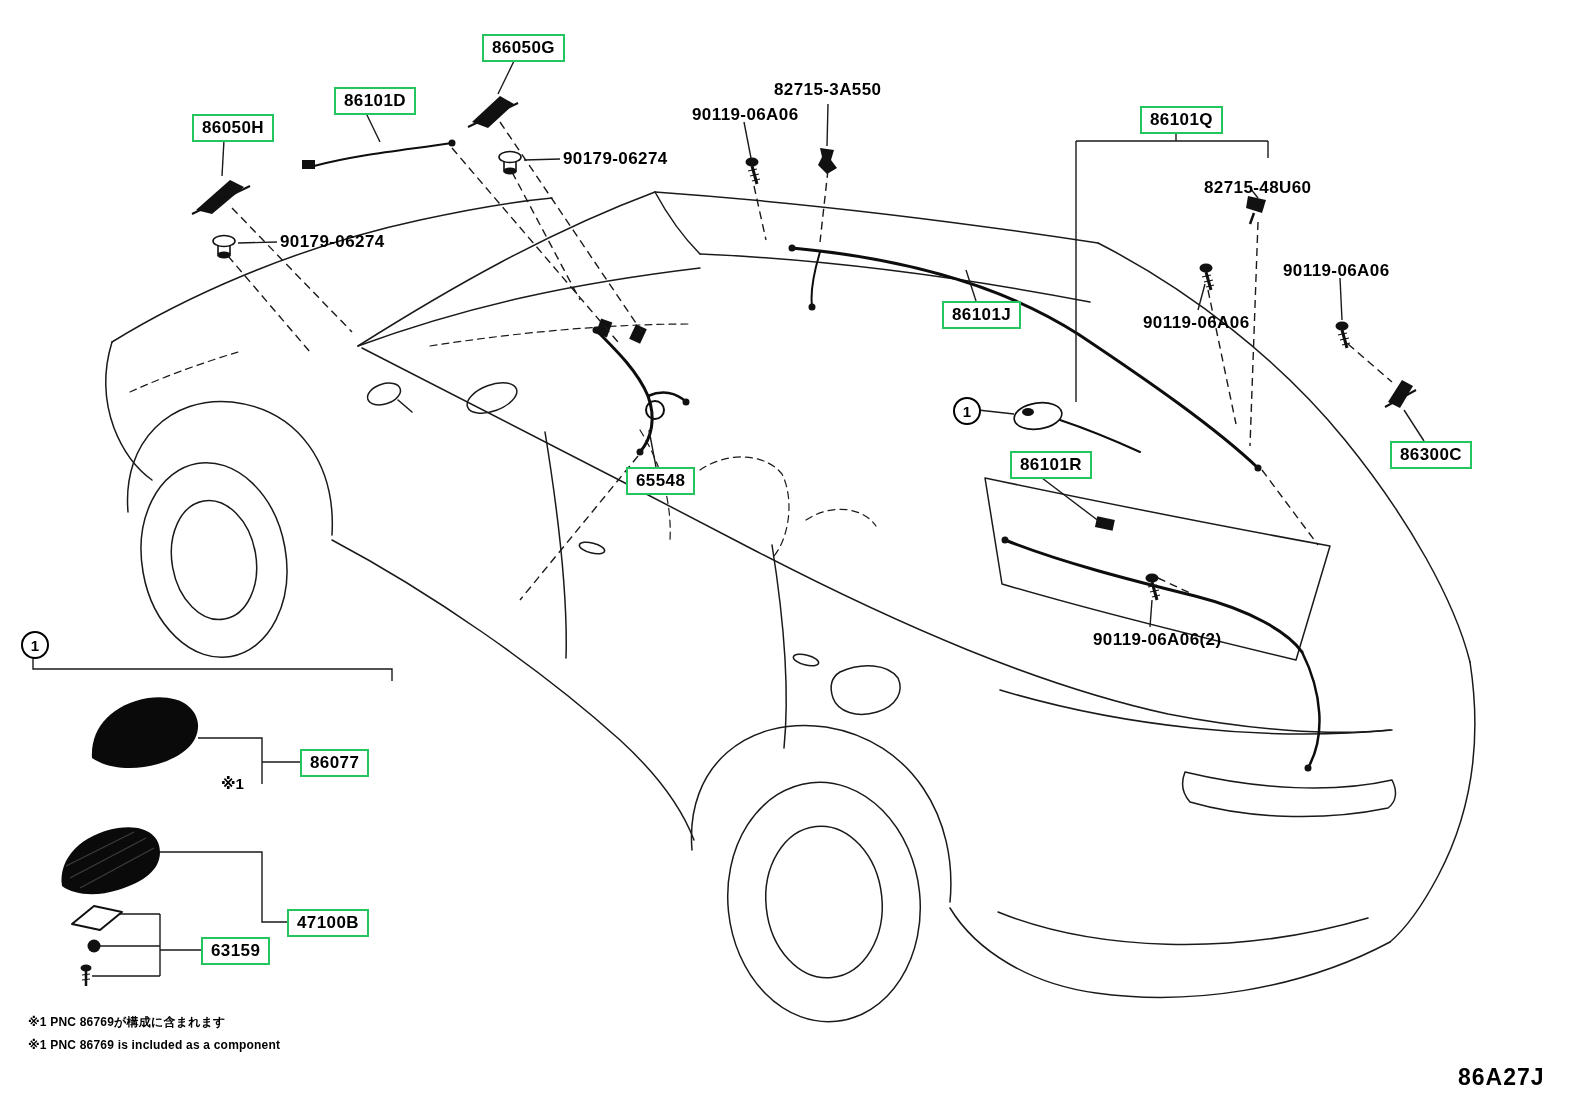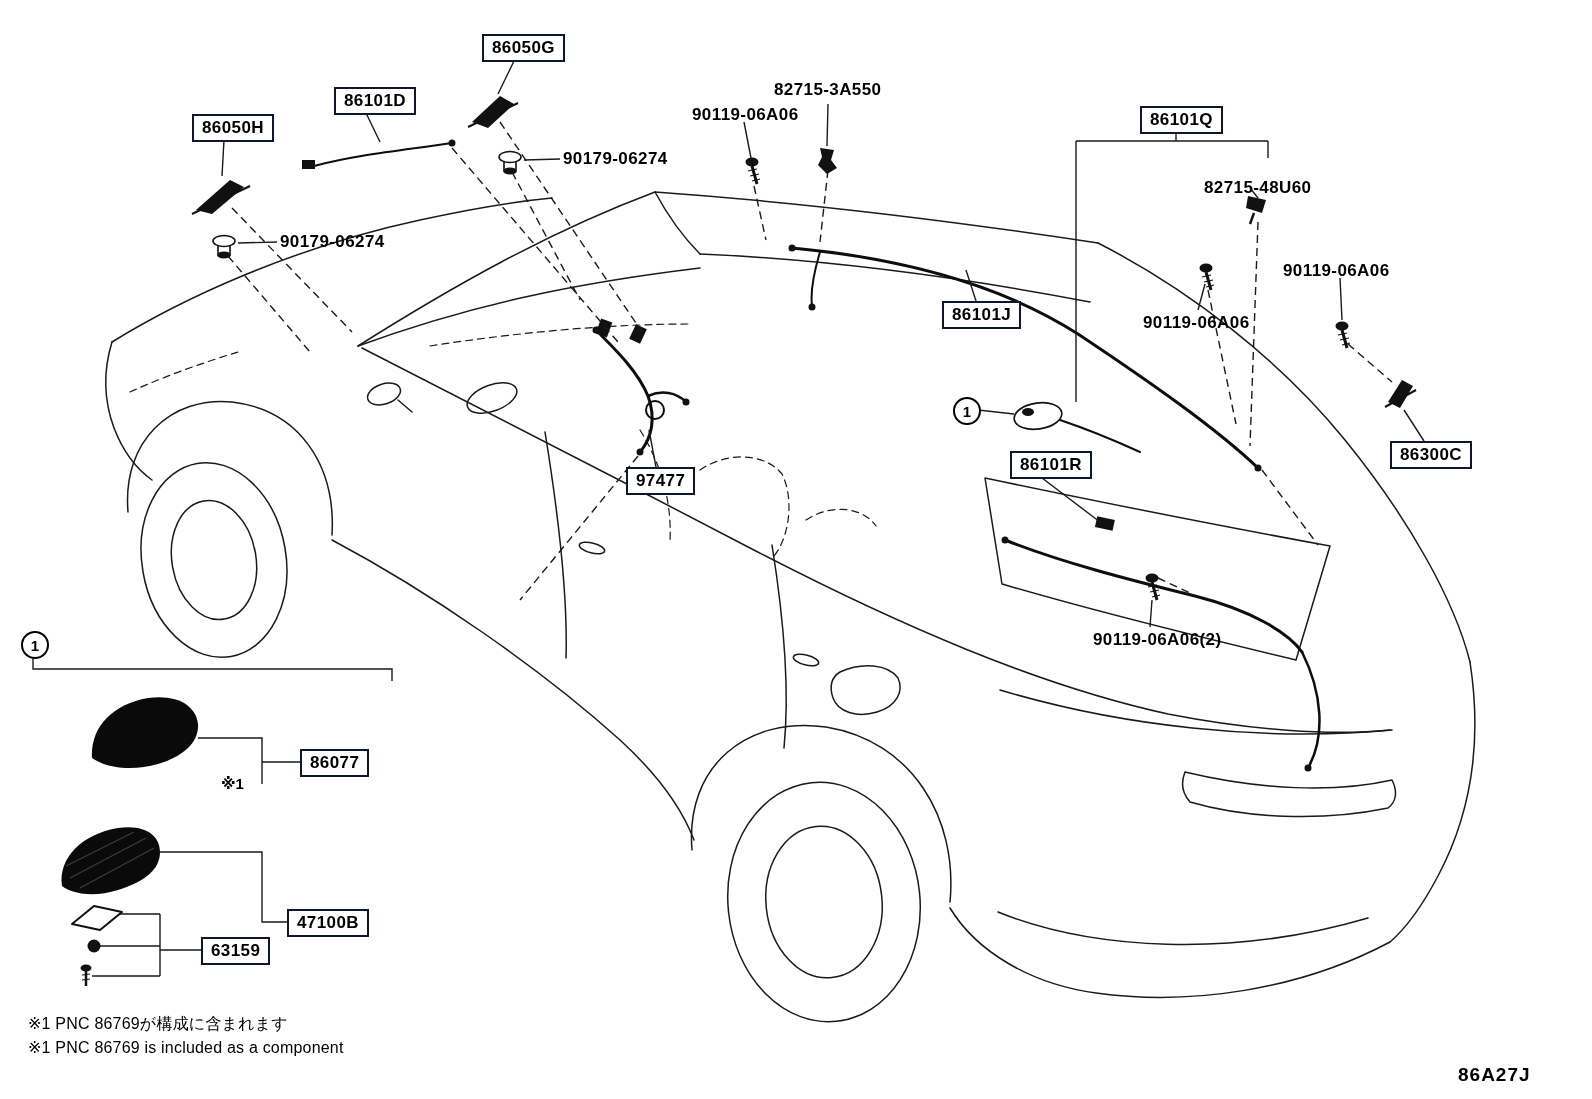--- a/index.html
+++ b/index.html
@@ -1,25 +1,25 @@
 <!DOCTYPE html>
 <html><head>
 <meta charset="utf-8">
 <style>
   html,body{margin:0;padding:0;background:#fff;}
   #canvas{position:relative;width:1592px;height:1099px;background:#fff;
           font-family:"Liberation Sans","DejaVu Sans",sans-serif;color:#000;overflow:hidden;}
   #canvas > svg{position:absolute;left:0;top:0;}
   .label{position:absolute;font-size:17px;font-weight:700;white-space:nowrap;letter-spacing:.4px;line-height:22px;}
-  .label.boxed{border:2px solid #0f172a;padding:1px 8px;background:#fff;}
+  .label.boxed{border:2px solid #22c55e;padding:1px 8px;background:#fff;}
   .marker{position:absolute;width:24px;height:24px;border:2px solid #000;border-radius:50%;
           font-size:15px;font-weight:700;display:flex;align-items:center;justify-content:center;background:#fff;}
   .note-ref{position:absolute;font-size:15px;font-weight:700;}
-  .footnote{position:absolute;font-size:16px;font-weight:400;letter-spacing:.2px;}
-  .code{position:absolute;font-size:19px;font-weight:700;letter-spacing:1px;}
+  .footnote{position:absolute;font-size:12px;font-weight:700;letter-spacing:.2px;}
+  .code{position:absolute;font-size:23px;font-weight:700;letter-spacing:1px;}
 </style>
 </head>
 <body>
 
 <div id="canvas">
 
   <svg width="1592" height="1099" viewBox="0 0 1592 1099">
 
     <g stroke="#1a1a1a" fill="none" stroke-width="1.5" stroke-linecap="round" stroke-linejoin="round">
       <path d="M112,342 C180,300 290,248 420,220 C470,209 520,201 552,198"></path>
@@ -218,21 +218,21 @@
   <div class="label" style="left:563px;top:148px">90179-06274</div>
   <div class="label" style="left:692px;top:104px">90119-06A06</div>
   <div class="label" style="left:774px;top:79px">82715-3A550</div>
   <div class="label boxed" style="left:1140px;top:106px">86101Q</div>
   <div class="label" style="left:1204px;top:177px">82715-48U60</div>
   <div class="label" style="left:280px;top:231px">90179-06274</div>
   <div class="label boxed" style="left:942px;top:301px">86101J</div>
   <div class="label" style="left:1143px;top:312px">90119-06A06</div>
   <div class="label" style="left:1283px;top:260px">90119-06A06</div>
   <div class="label boxed" style="left:1390px;top:441px">86300C</div>
-  <div class="label boxed" style="left:626px;top:467px">97477</div>
+  <div class="label boxed" style="left:626px;top:467px">65548</div>
   <div class="label boxed" style="left:1010px;top:451px">86101R</div>
   <div class="label" style="left:1093px;top:629px">90119-06A06(2)</div>
   <div class="label boxed" style="left:300px;top:749px">86077</div>
   <div class="label boxed" style="left:287px;top:909px">47100B</div>
   <div class="label boxed" style="left:201px;top:937px">63159</div>
 
   <div class="marker" style="left:953px;top:397px">1</div>
   <div class="marker" style="left:21px;top:631px">1</div>
 
   <div class="note-ref" style="left:221px;top:775px">※1</div>

